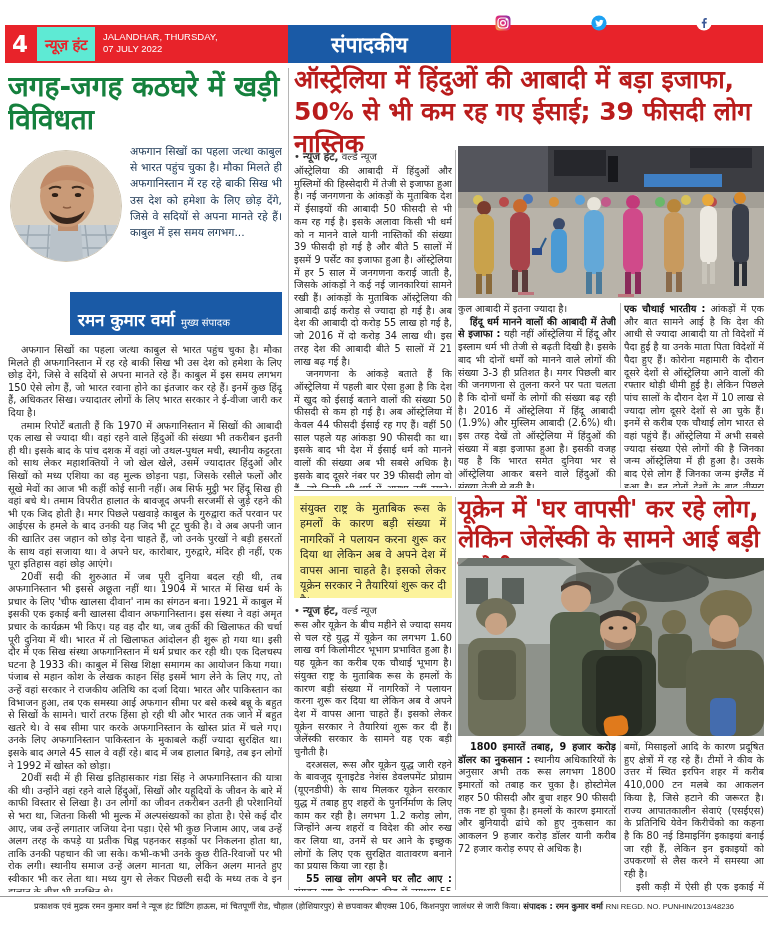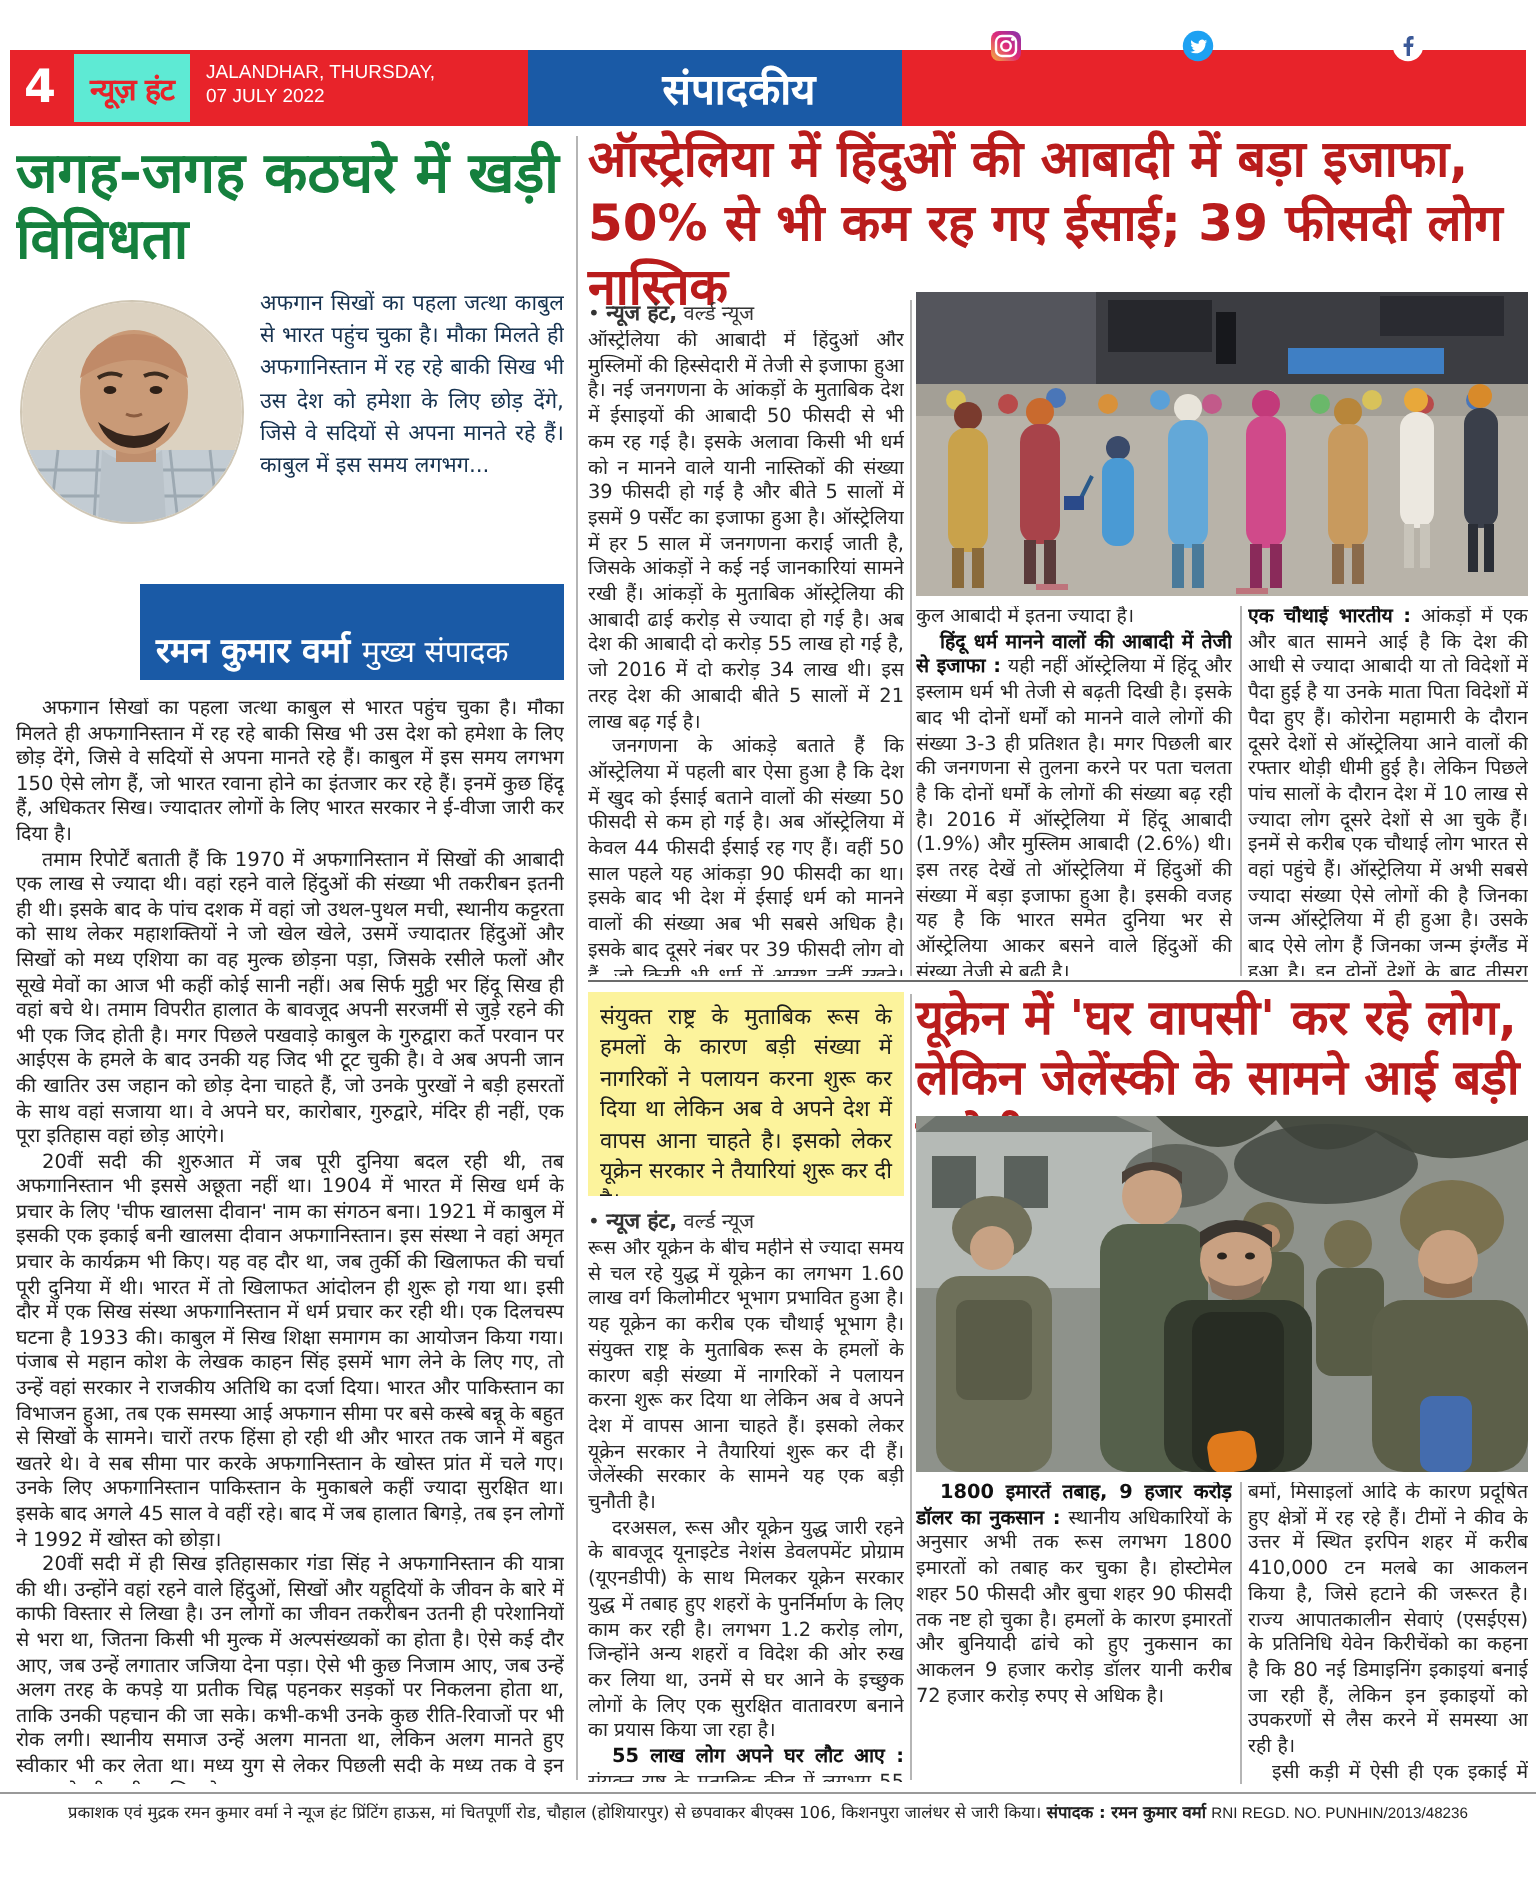--- a/index.html
+++ b/index.html
@@ -4,34 +4,34 @@
 <style>
   html,body{margin:0;padding:0;background:#f2f2f2;}
   .page{position:relative;width:768px;height:940px;background:#ffffff;margin:0 auto;overflow:hidden;
         font-family:"DejaVu Sans","Liberation Sans",sans-serif;color:#222;}
   
   .masthead-bar{position:absolute;left:5px;top:25px;width:758px;height:38px;background:#e8232a;display:flex;align-items:stretch;}
   .pageno{width:30px;display:flex;align-items:center;justify-content:center;color:#fff;font-size:23px;font-weight:bold;}
   .logo-box{background:#5eead4;margin:2px 0 2px 2px;width:58px;display:flex;align-items:center;justify-content:center;}
   .logo-text{color:#e8232a;font-weight:bold;font-size:15px;letter-spacing:-0.5px;}
   .date-box{flex:1;color:#fff;font-size:9.5px;font-weight:normal;padding:6px 0 0 8px;line-height:12px;font-family:"Liberation Sans",sans-serif;}
-  .section-box{width:163px;background:#1a5aa6;display:flex;align-items:center;justify-content:center;color:#fff;font-weight:bold;font-size:21px;padding-left:24px;}
+  .section-box{width:163px;background:#1a5aa6;display:flex;align-items:center;justify-content:center;color:#fff;font-weight:bold;font-size:21px;}
   .social{width:300px;display:flex;justify-content:space-around;align-items:center;padding:0 6px;}
   .social-item{display:flex;flex-direction:column;align-items:center;color:#fff;font-size:9px;line-height:10px;font-family:Liberation Sans, sans-serif;gap:32px;}
   .social-item svg{width:16px;height:16px;margin-bottom:1px;}
   
   .ed{position:absolute;left:8px;top:70px;width:274px;height:822px;overflow:hidden;}
   .ed-headline{font-size:28px;line-height:33px;font-weight:bold;color:#15803d;margin:0;}
   .ed-intro{margin-top:8px;min-height:146px;}
   .ed-photo{float:left;width:110px;height:110px;border-radius:50%;overflow:hidden;margin:6px 8px 2px 2px;border:1px solid #cfc6b4;}
   .ed-photo svg{display:block;width:110px;height:110px;}
   .ed-intro-text{font-size:10.8px;line-height:16.2px;color:#16324f;text-align:justify;}
   .ed-author-band{margin-left:62px;margin-top:2px;background:#1a5aa6;color:#fff;padding:3px 8px 4px;display:flex;align-items:baseline;gap:6px;}
   .ed-author-name{font-size:17px;font-weight:bold;}
-  .ed-author-title{font-size:15px;margin-top:20px;}
+  .ed-author-title{font-size:10px;margin-top:20px;}
   .ed-body{margin-top:9px;font-size:9.8px;line-height:12.6px;text-align:justify;color:#232323;height:552px;overflow:hidden;}
   .ed-body p{margin:0;text-indent:13px;}
   
   .vrule{position:absolute;border-left:1px solid #b5b5b5;width:0;}
   .hrule{position:absolute;border-top:1px solid #6b6b6b;height:0;}
   
   .art-headline{position:absolute;font-weight:bold;color:#b91c1c;margin:0;}
   .byline{position:absolute;font-size:10px;color:#333;}
   .byline b{font-size:10.5px;}
   .newscol{position:absolute;font-size:9.7px;line-height:12.7px;text-align:justify;color:#262626;overflow:hidden;}

